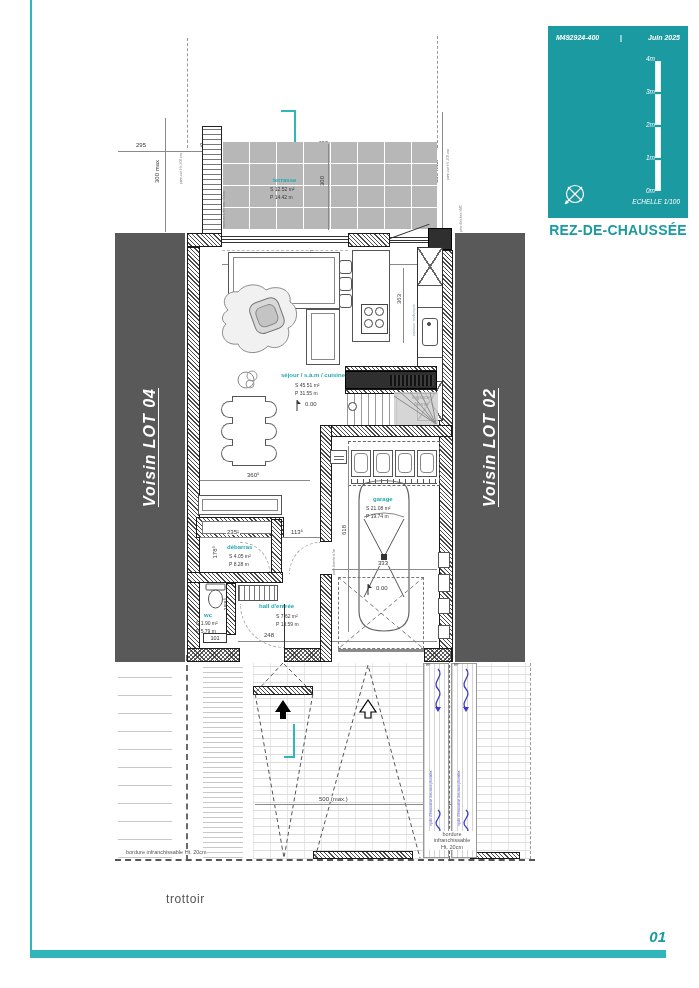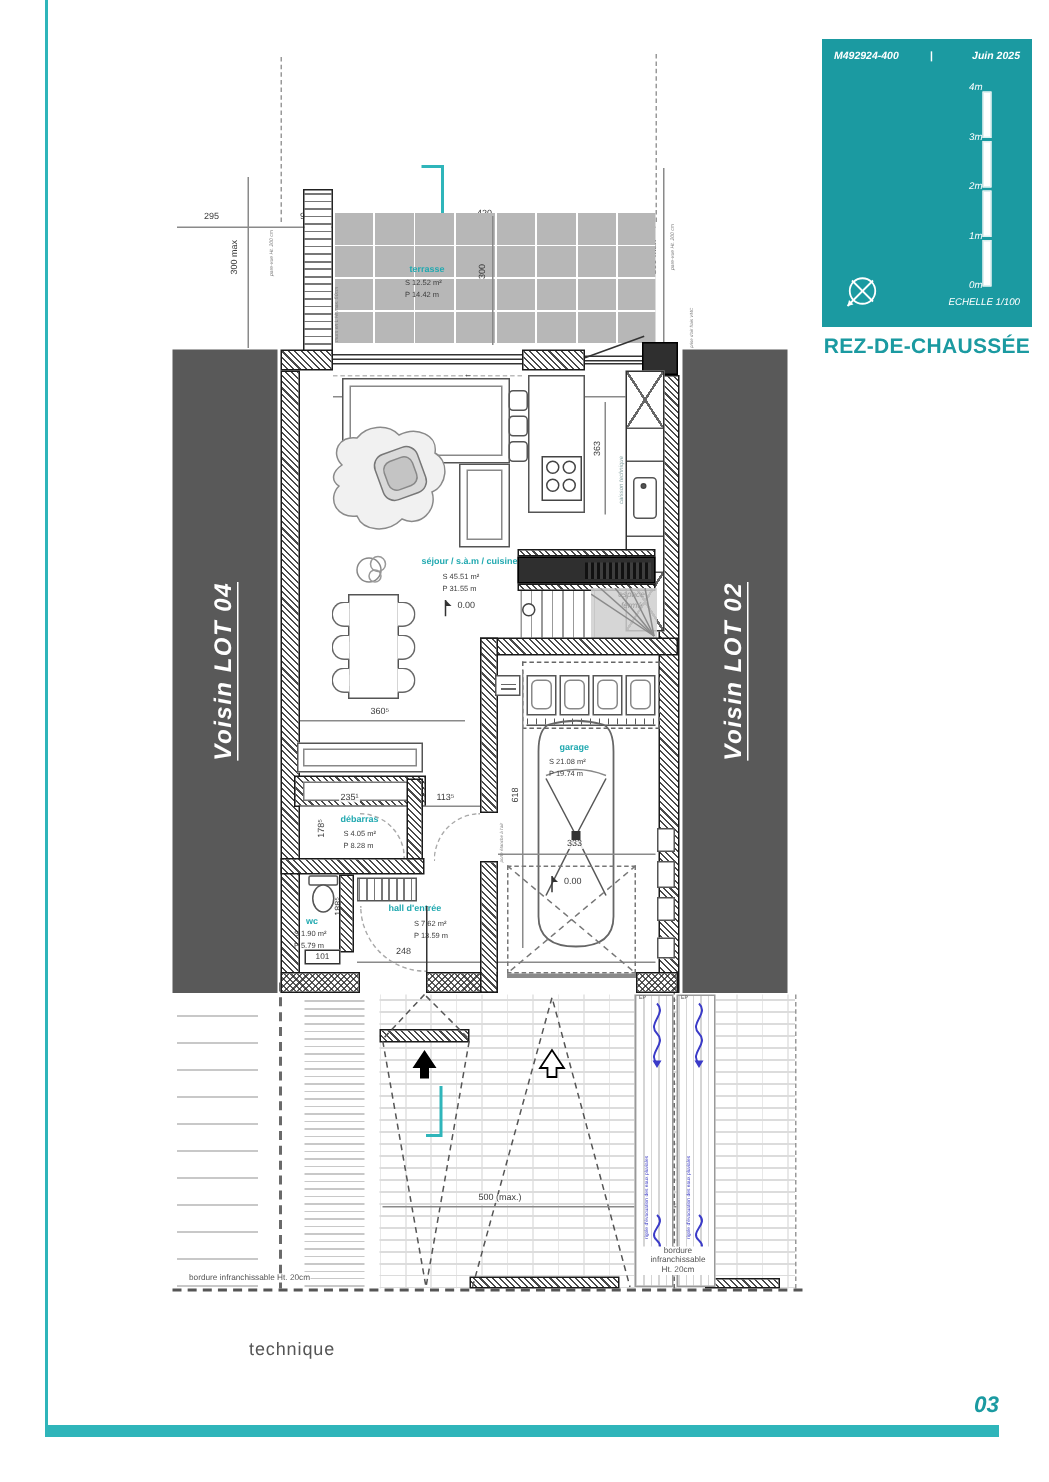--- a/index.html
+++ b/index.html
@@ -51,22 +51,22 @@
 .chairR{position:absolute;width:12px;height:17px;border:1px solid #666;border-left:none;border-radius:0 9px 9px 0;background:#fff}
 .circ{position:absolute;border:1px solid #444;border-radius:50%;background:#fff}
 .box{position:absolute;border:1px solid #333;background:#fff;text-align:center;font-size:5.5px;line-height:9px}
 .tealmark{position:absolute;background:#2fb5ba}
 </style>
 </head>
 <body>
 
 <div class="abs tealmark" style="left:30px;top:0;width:2px;height:958px"></div>
 <div class="abs tealmark" style="left:30px;top:950px;width:636px;height:8px"></div>
-<div class="pn">03</div>
-<div class="trott">technique</div>
+<div class="pn">01</div>
+<div class="trott">trottoir</div>
 
 <div class="lg">
   <span class="lg-code">M492924-400</span>
   <span class="lg-sep">|</span>
   <span class="lg-date">Juin 2025</span>
   <span class="tick" style="top:29px">4m</span>
   <span class="tick" style="top:62px">3m</span>
   <span class="tick" style="top:95px">2m</span>
   <span class="tick" style="top:128px">1m</span>
   <span class="tick" style="top:161px">0m</span>

